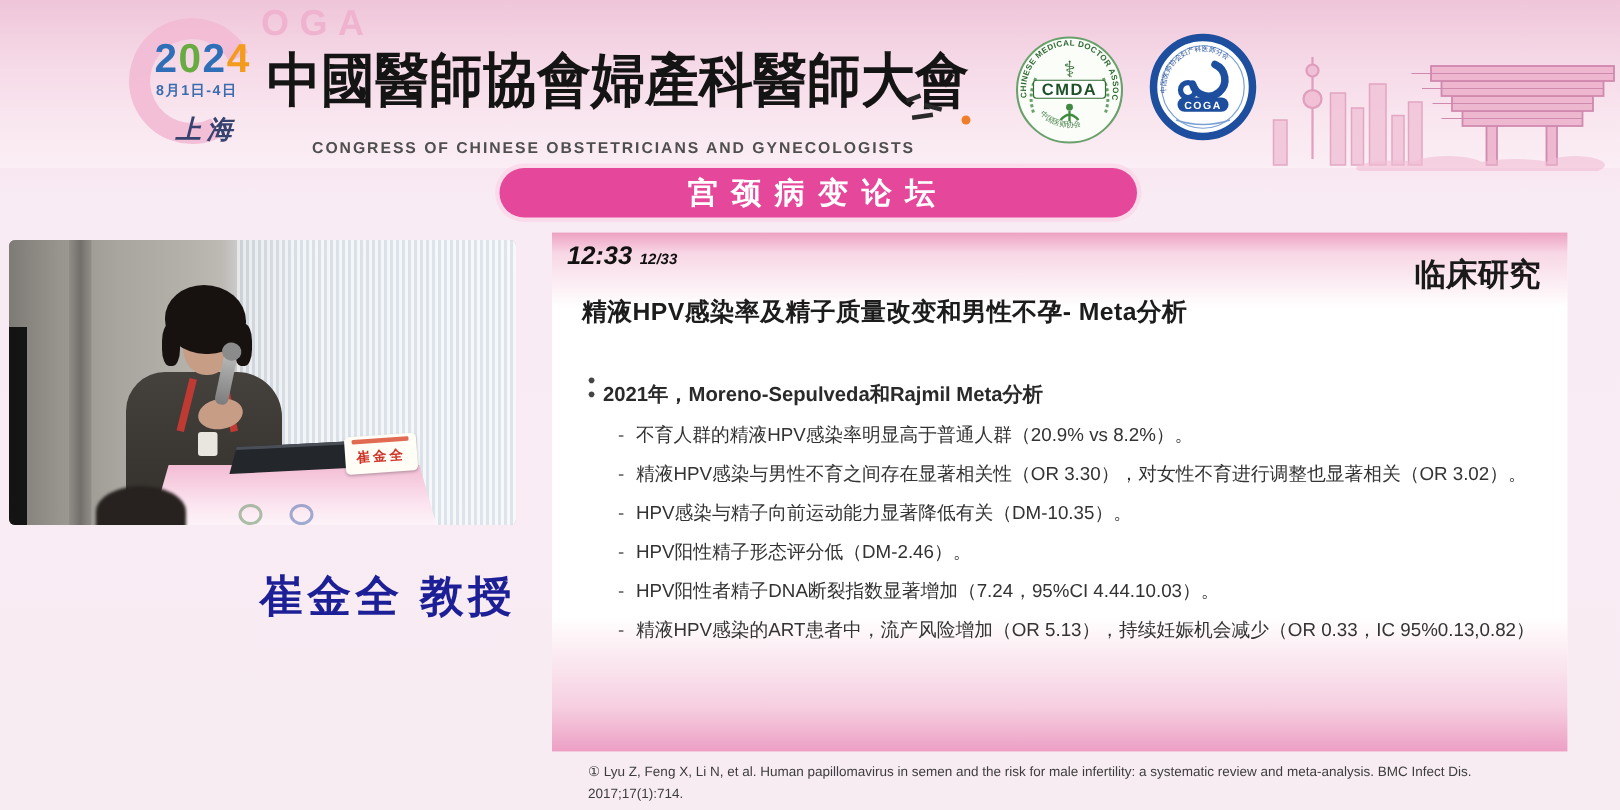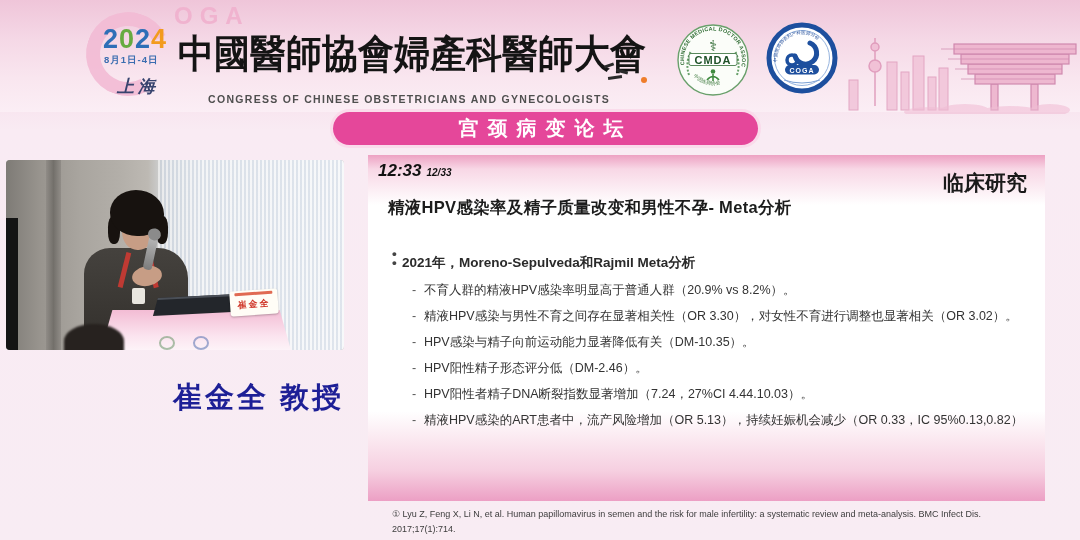--- a/index.html
+++ b/index.html
@@ -264,21 +264,21 @@
         <div class="s-item">
           <span class="marker">-</span>
           <span>HPV感染与精子向前运动能力显著降低有关（DM-10.35）。</span>
         </div>
         <div class="s-item">
           <span class="marker">-</span>
           <span>HPV阳性精子形态评分低（DM-2.46）。</span>
         </div>
         <div class="s-item">
           <span class="marker">-</span>
-          <span>HPV阳性者精子DNA断裂指数显著增加（7.24，27%CI 4.44.10.03）。</span>
+          <span>HPV阳性者精子DNA断裂指数显著增加（7.24，95%CI 4.44.10.03）。</span>
         </div>
         <div class="s-item">
           <span class="marker">-</span>
           <span>精液HPV感染的ART患者中，流产风险增加（OR 5.13），持续妊娠机会减少（OR 0.33，IC 95%0.13,0.82）</span>
         </div>
       </div>
     </div>
 
     <div class="refs">
       <div>① Lyu Z, Feng X, Li N, et al. Human papillomavirus in semen and the risk for male infertility: a systematic review and meta-analysis. BMC Infect Dis. 2017;17(1):714.</div>

